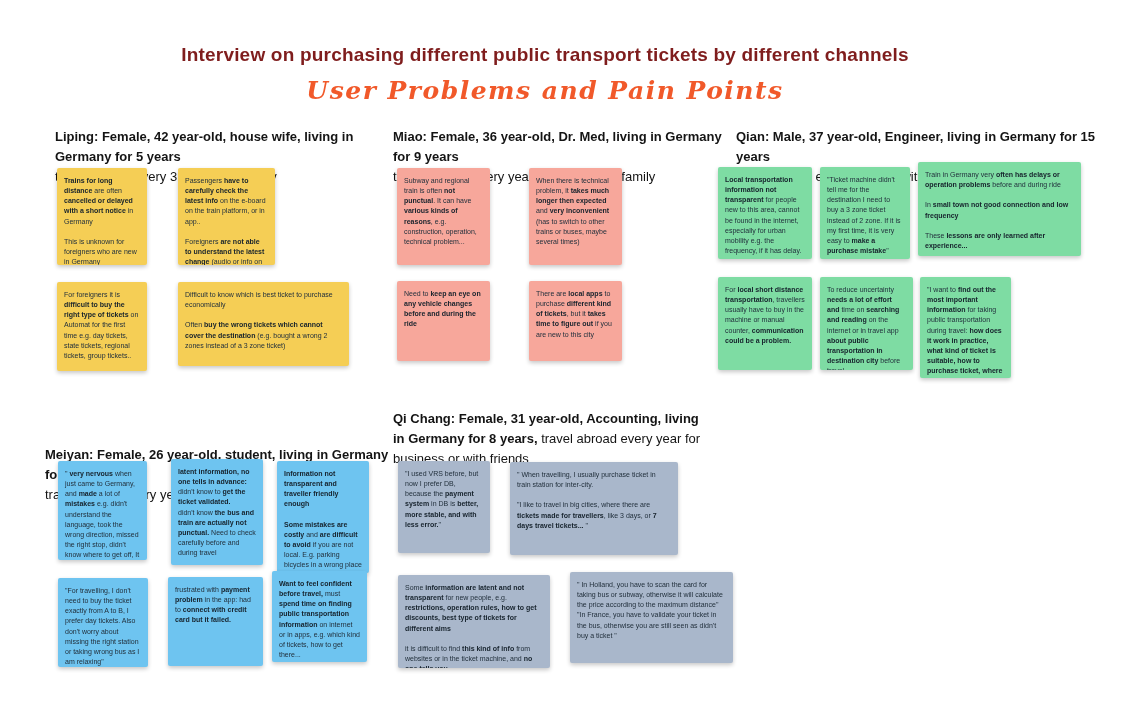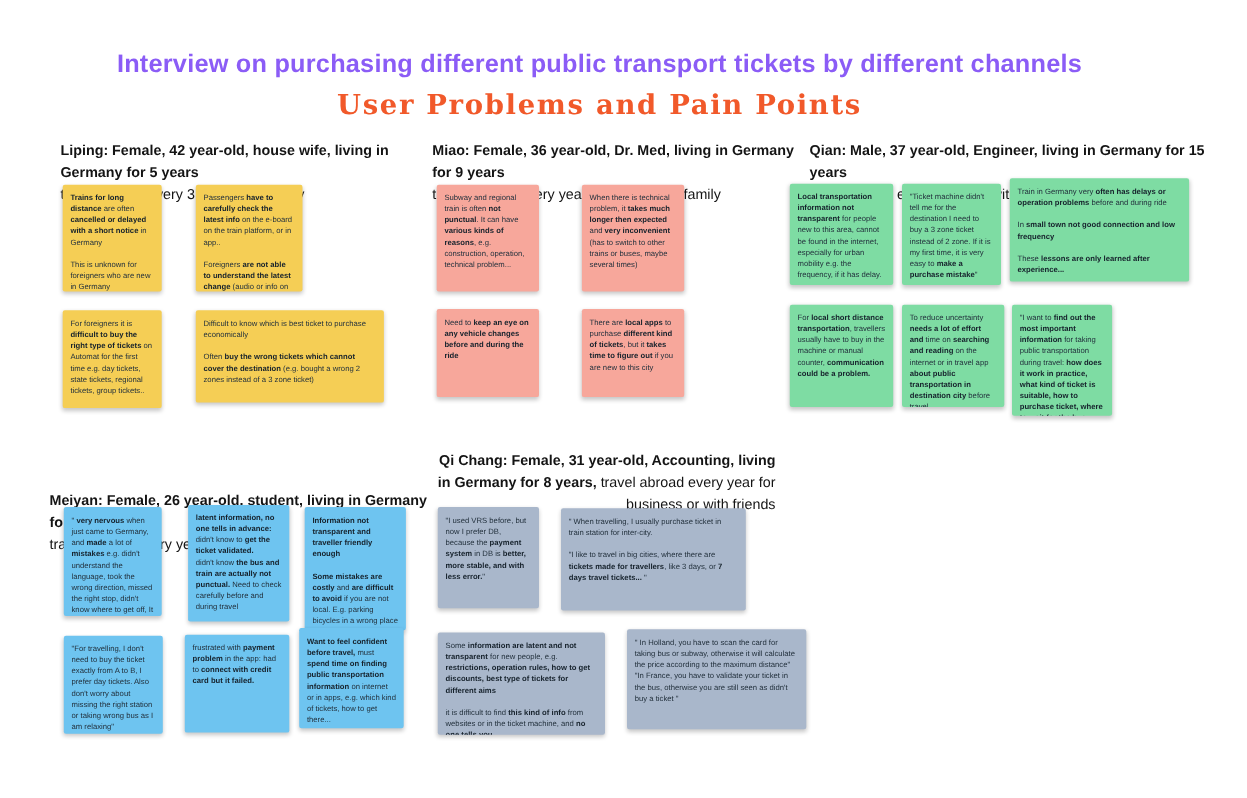--- a/index.html
+++ b/index.html
@@ -2,23 +2,23 @@
 <html><head>
 <meta charset="utf-8">
 <style>
   html,body{margin:0;padding:0}
   body{
     width:1134px;height:725px;position:relative;overflow:hidden;
     background:#ffffff;color:#1e1e1e;
     font-family:"Liberation Sans",sans-serif;
   }
   .board-header{position:absolute;left:0;top:44px;width:1090px;text-align:center}
-  .board-title{font-size:23px;font-weight:700;color:#8b5cf6;letter-spacing:.2px}
+  .board-title{font-size:19px;font-weight:700;color:#7f1d1d;letter-spacing:.2px}
   .board-subtitle{
-    margin-top:10px;font-size:25px;font-weight:700;
+    margin-top:10px;font-size:25px;font-weight:700;font-style:italic;
     font-family:"DejaVu Serif",serif;letter-spacing:1.5px;
   }
   .persona-header{position:absolute;font-size:13px;line-height:1.55;color:#141414}
   .persona-header b{font-weight:700}
   .sticky-note{
     position:absolute;box-sizing:border-box;padding:8px 7px;
     font-size:7px;line-height:1.45;color:#22303c;border-radius:2px;
     box-shadow:0 2px 4px rgba(0,0,0,.22);
     overflow:hidden;
   }
@@ -50,18 +50,18 @@
     <div class="sticky-note" style="left: 718px; top: 277px; width: 94px; height: 93px; background: rgb(126, 220, 163);">For <b>local short distance transportation</b>, travellers usually have to buy in the machine or manual counter, <b>communication could be a problem.</b></div>
     <div class="sticky-note" style="left: 820px; top: 277px; width: 93px; height: 93px; background: rgb(126, 220, 163);">To reduce uncertainty <b>needs a lot of effort and</b> time on <b>searching and reading</b> on the internet or in travel app <b>about public transportation in destination city</b> before travel</div>
     <div class="sticky-note" style="left: 920px; top: 277px; width: 91px; height: 101px; background: rgb(126, 220, 163);">"I want to <b>find out the most important information</b> for taking public transportation during travel: <b>how does it work in practice, what kind of ticket is suitable, how to purchase ticket, where to wait for the bus, where is the time plan"</b></div>
     <div class="persona-header" style="left: 45px; top: 409px; width: 355px; margin-top: 36px;"><b>Meiyan: Female, 26 year-old, student, living in Germany for 4 years</b><br>travel abroad every year with friends</div>
     <div class="sticky-note" style="left: 58px; top: 461px; width: 89px; height: 99px; background: rgb(110, 196, 240);">" <b>very nervous</b> when just came to Germany, and <b>made</b> a lot of <b>mistakes</b> e.g. didn't understand the language, took the wrong direction, missed the right stop, didn't know where to get off,  It is totally different from in China"</div>
     <div class="sticky-note" style="left: 171px; top: 459px; width: 92px; height: 106px; background: rgb(110, 196, 240);"><b>latent information, no one tells in advance:</b><br>didn't know to <b>get the ticket validated.</b><br>didn't know <b>the bus and train are actually not punctual.</b> Need to check carefully before and during travel</div>
     <div class="sticky-note" style="left: 277px; top: 461px; width: 92px; height: 112px; background: rgb(110, 196, 240);"><b>Information not transparent and traveller friendly enough</b><br><br><b>Some mistakes are costly</b> and <b>are difficult to avoid</b> if you are not local. E.g. parking bicycles in a wrong place get a fine of 50euro.</div>
     <div class="sticky-note" style="left: 58px; top: 578px; width: 90px; height: 89px; background: rgb(110, 196, 240);">"For travelling, I don't need to buy the ticket exactly from A to B, I prefer day tickets. Also don't worry about missing the right station or taking wrong bus as I am relaxing"</div>
     <div class="sticky-note" style="left: 168px; top: 577px; width: 95px; height: 89px; background: rgb(110, 196, 240);">frustrated with <b>payment problem</b> in the app: had to <b>connect with credit card but it failed.</b></div>
     <div class="sticky-note" style="left: 272px; top: 571px; width: 95px; height: 91px; background: rgb(110, 196, 240);"><b>Want to feel confident before travel,</b> must <b>spend time on finding public transportation information</b> on internet or in apps, e.g. which kind of tickets, how to get there...</div>
-    <div class="persona-header" style="left: 393px; top: 409px; width: 312px; text-align: right;"><b>Qi Chang: Female, 31 year-old, Accounting, living in Germany for 8 years,</b> travel abroad every year for business or with friends</div>
+    <div class="persona-header" style="left: 393px; top: 409px; width: 312px;"><b>Qi Chang: Female, 31 year-old, Accounting, living in Germany for 8 years,</b> travel abroad every year for business or with friends</div>
     <div class="sticky-note" style="left: 398px; top: 461px; width: 92px; height: 92px; background: rgb(169, 183, 203);">"I used VRS before, but now I prefer DB, because the <b>payment system</b> in DB is <b>better, more stable, and with less error.</b>"</div>
     <div class="sticky-note" style="left: 510px; top: 462px; width: 168px; height: 93px; background: rgb(169, 183, 203);">" When travelling, I usually purchase ticket in train station for inter-city.<br><br>"I like to travel in big cities, where there are <b>tickets made for travellers</b>, like 3 days, or <b>7 days travel tickets...</b> "</div>
     <div class="sticky-note" style="left: 398px; top: 575px; width: 152px; height: 93px; background: rgb(169, 183, 203);">Some <b>information are latent and not transparent</b> for new people, e.g. <b>restrictions, operation rules, how to get discounts, best type of tickets for different aims</b><br><br>it is difficult to find <b>this kind of info</b> from websites or in the ticket machine, and <b>no one tells you</b></div>
     <div class="sticky-note" style="left: 570px; top: 572px; width: 163px; height: 91px; background: rgb(169, 183, 203);">" In Holland, you have to scan the card for taking bus or subway, otherwise it will calculate the price according to the maximum distance"<br>"In France, you have to validate your ticket in the bus, otherwise you are still seen as didn't buy a ticket  "</div>
   </div>
 
 </body></html>

